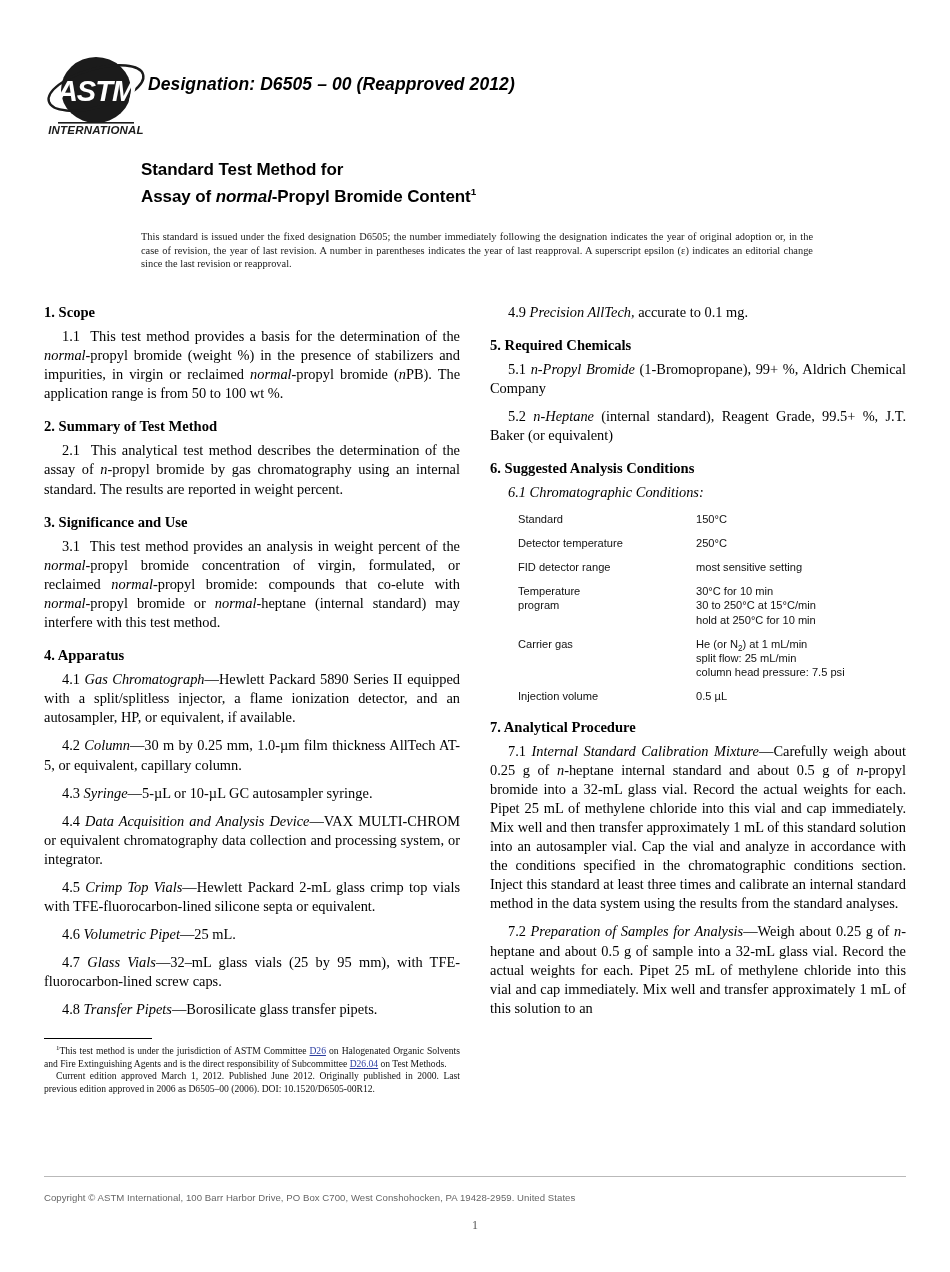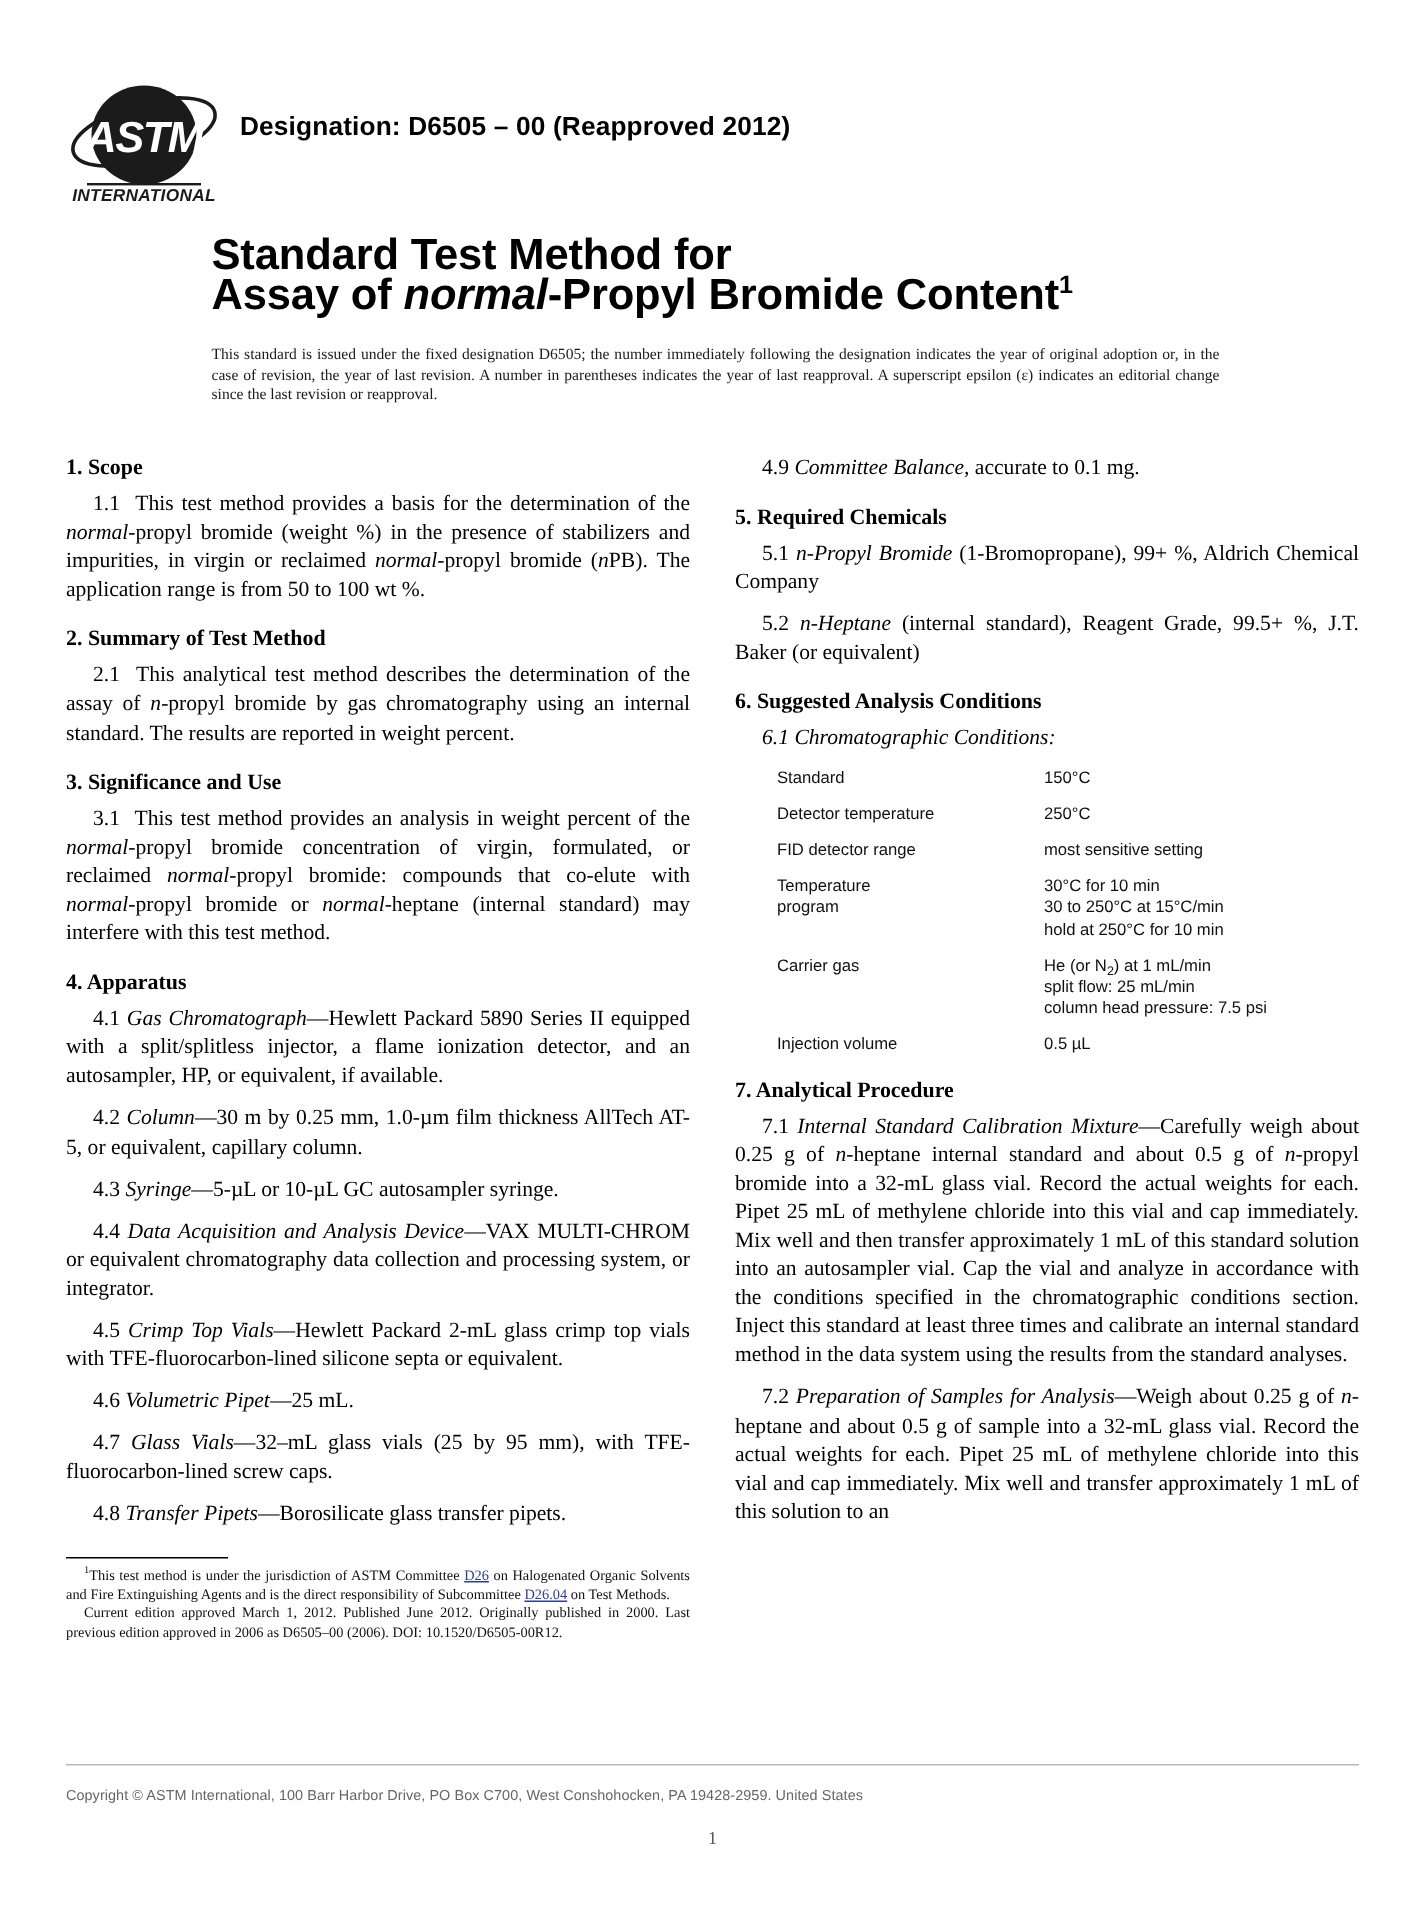--- a/index.html
+++ b/index.html
@@ -36,40 +36,41 @@
     position: absolute;
     left: 0;
     top: 0;
     width: 104px;
     height: 86px;
   }
   .astm-logo svg { display: block; }
 
   .designation {
     position: absolute;
-    left: 116px;
+    left: 104px;
     top: 22px;
     font-family: "Liberation Sans", sans-serif;
     font-weight: bold;
     font-size: 17.5px;
     letter-spacing: 0.1px;
     color: #000;
+    font-style: italic;
   }
 
   
   .title-block {
     position: absolute;
     left: 141px;
     top: 157px;
     width: 700px;
   }
   .doc-title {
     font-family: "Liberation Sans", sans-serif;
     font-weight: bold;
-    font-size: 29px;
+    font-size: 17px;
     line-height: 26.5px;
     letter-spacing: -0.1px;
     margin: 0;
   }
   .doc-title .it { font-style: italic; }
   .doc-title sup {
     font-size: 0.58em;
     vertical-align: super;
     line-height: 0;
   }
@@ -308,21 +309,21 @@
         TFE-fluorocarbon-lined screw caps.
       </p>
       <p class="para">
         4.8 <span class="it">Transfer Pipets</span>—Borosilicate glass transfer pipets.
       </p>
     </div>
 
     <div class="col col-right">
 
       <p class="para">
-        4.9 <span class="it">Committee Balance,</span> accurate to 0.1 mg.
+        4.9 <span class="it">Precision AllTech,</span> accurate to 0.1 mg.
       </p>
 
       <h2 class="sec">5.  Required Chemicals</h2>
       <p class="para">
         5.1 <span class="it">n-Propyl Bromide</span> (1-Bromopropane), 99+&nbsp;%, Aldrich
         Chemical Company
       </p>
       <p class="para">
         5.2 <span class="it">n-Heptane</span> (internal standard), Reagent Grade, 99.5+&nbsp;%,
         J.T. Baker (or equivalent)

